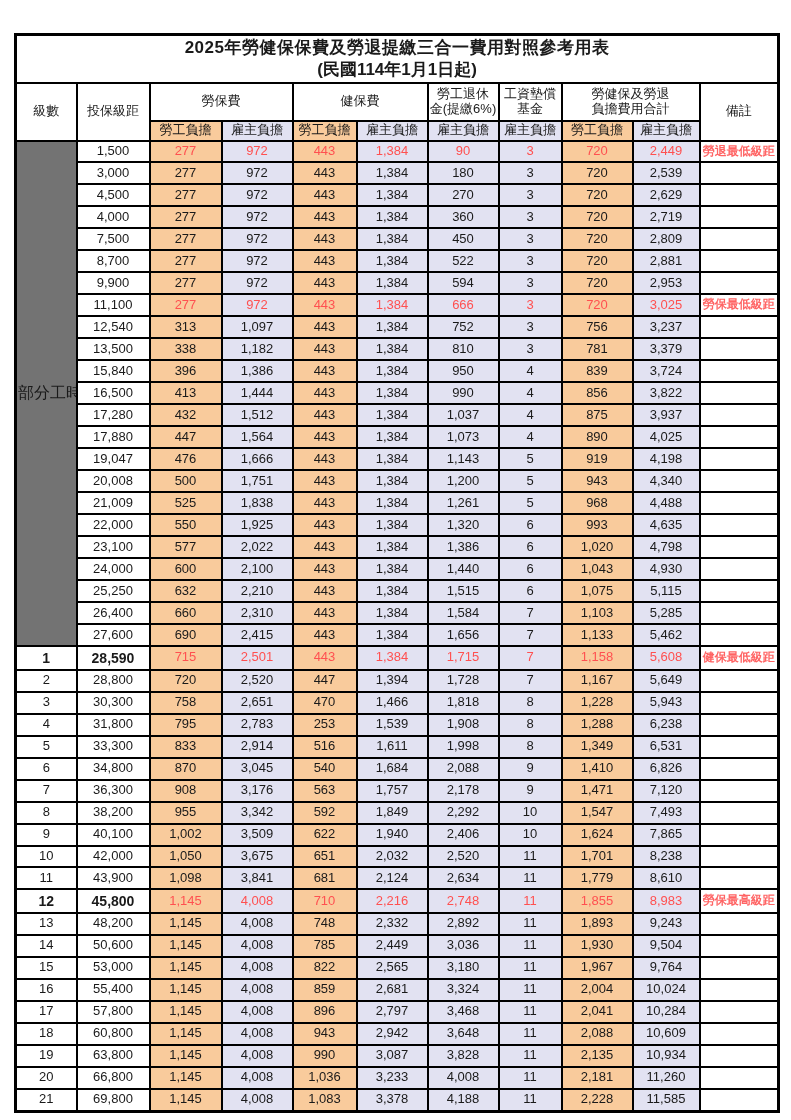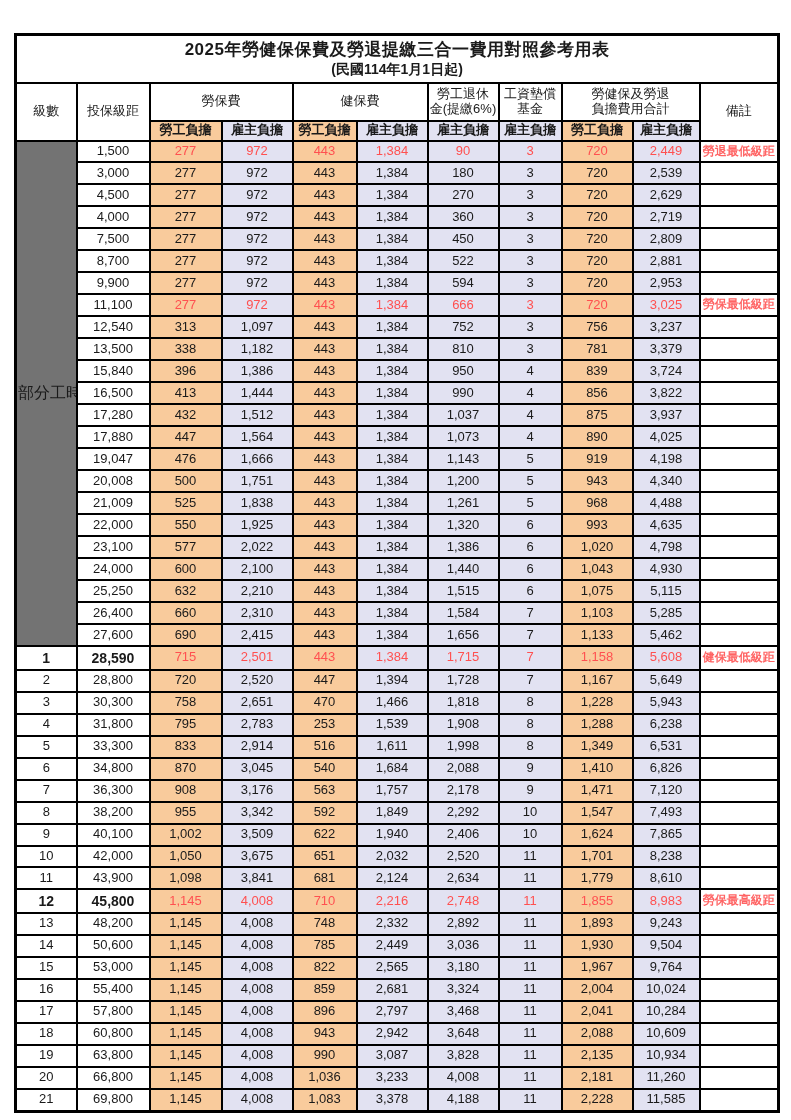--- a/index.html
+++ b/index.html
@@ -23,23 +23,23 @@
     text-align:center;vertical-align:middle;
     font-size:13px;line-height:1.15;
     overflow:hidden;white-space:nowrap;
     padding:0 1px;
   }
   tr.title-row th{
     height:48px;border-bottom:2px solid var(--border);
     background:#fff;
   }
   .title{font-size:17px;font-weight:700;letter-spacing:.5px;}
-  .subtitle{font-size:14px;font-weight:700;margin-top:2px;}
+  .subtitle{font-size:17px;font-weight:700;margin-top:2px;}
   tr.h1 th{height:38px;font-weight:400;background:#fff;}
-  tr.h2 th{height:20px;font-weight:700;}
+  tr.h2 th{height:20px;font-weight:400;}
   th.emp,td.emp{background:var(--emp-bg);}
   th.er, td.er {background:var(--er-bg);}
   td.level,td.salary,td.note{background:#fff;}
   td.val{font-weight:400;}
   td.salary{font-weight:400;}
   td.note{font-size:12px;color:var(--note-red);letter-spacing:0;font-weight:bold;}
   tr.hl td.val{color:var(--red);}
   tr.em td.level,tr.em td.salary{font-weight:700;font-size:14px;}
   td.parttime{font-size:16px;background:#737373;}
 </style>

